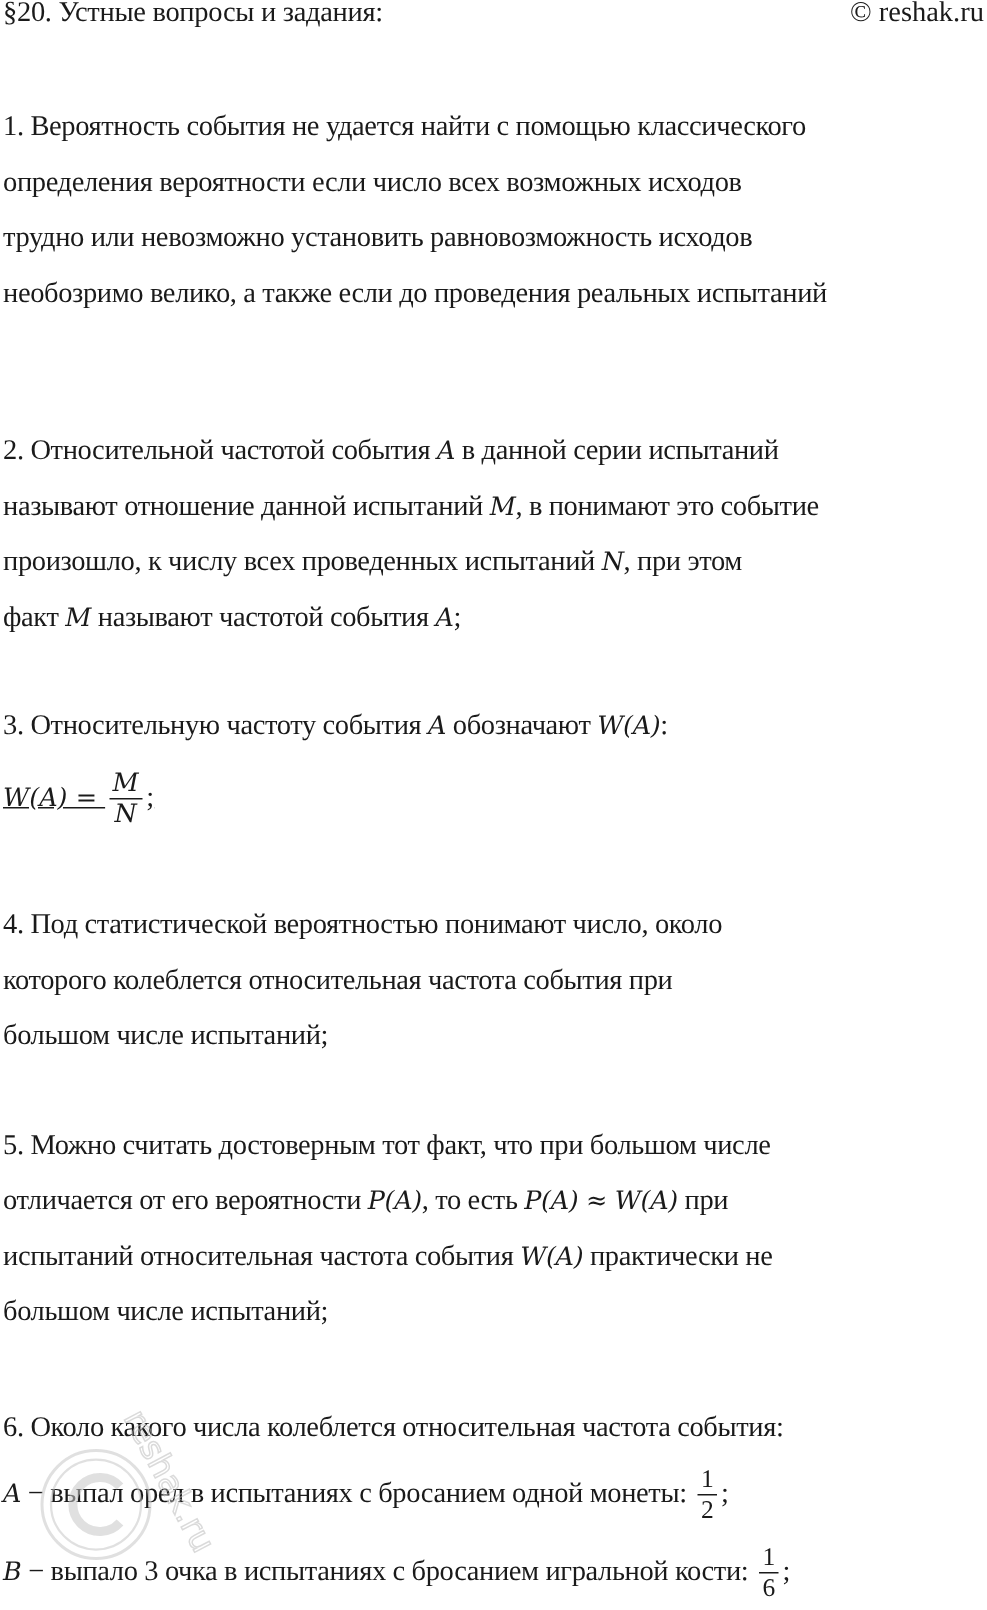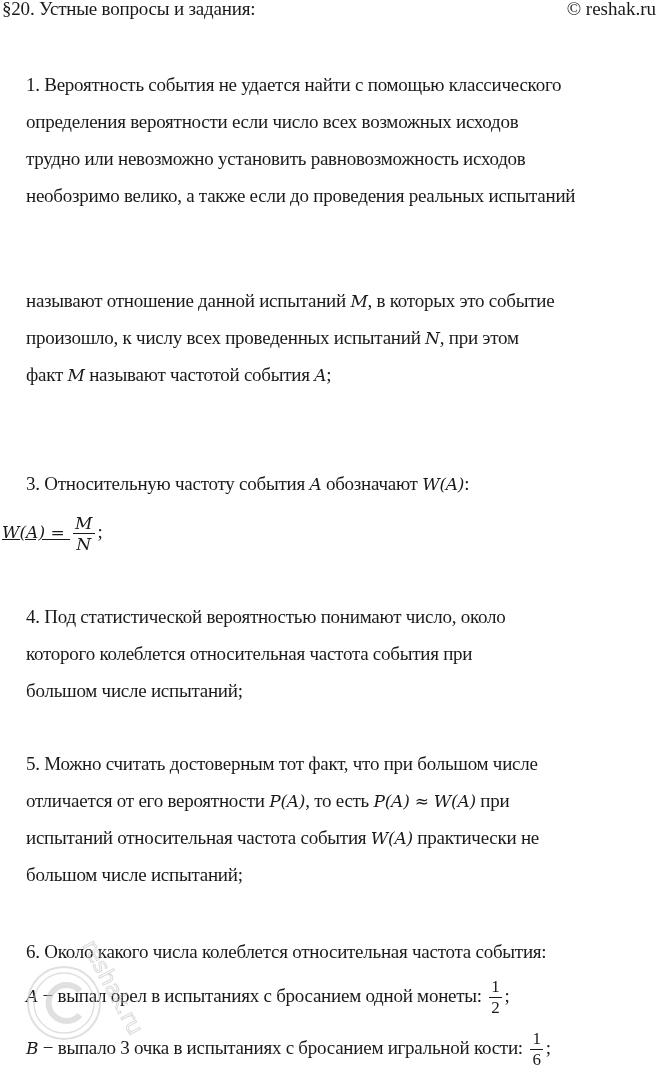--- a/index.html
+++ b/index.html
@@ -5,21 +5,21 @@
     html, body { margin: 0; padding: 0; background: #ffffff; }
     body {
       width: 658px; height: 1073px; position: relative; overflow: hidden;
       font-family: "Liberation Serif", "DejaVu Serif", serif;
       color: #1a1a1a; font-size: 19px;
     }
     .hdr { position: absolute; top: -2px; left: 2px; right: 2px; height: 24px; }
     .hdr-title { position: absolute; left: 0; top: 0; font-size: 19px; letter-spacing: -0.2px; }
     .hdr-copy { position: absolute; right: 0; top: 0; font-size: 19px; }
     .item { position: absolute; left: 2px; width: 654px; }
-    .line { height: 37px; line-height: 37px; white-space: nowrap; letter-spacing: -0.25px; margin-left: 24px; }
+    .line { height: 37px; line-height: 37px; white-space: nowrap; letter-spacing: -0.25px; }
     i.m { font-style: italic; font-family: "DejaVu Serif", serif; font-size: 17px; }
     .frac { display: inline-block; vertical-align: middle; text-align: center; font-size: 17px; line-height: 20px; margin: 0 3px; }
     .frac .num { display: block; border-bottom: 1px solid #1a1a1a; padding: 0 2px; }
     .frac .den { display: block; }
     .formula { height: 60px; line-height: 60px; text-decoration: underline; }
     .watermark {
       position: absolute; left: 22px; top: 925px; width: 130px; height: 130px;
       pointer-events: none; opacity: 0.55;
     }
   </style>
@@ -32,21 +32,22 @@
 </div>
 
 <div class="item" style="top:66px">
   <div class="line"><span>1.</span> <span>Вероятность события не удается найти с помощью классического</span></div>
   <div class="line">определения вероятности если число всех возможных исходов</div>
   <div class="line">трудно или невозможно установить равновозможность исходов</div>
   <div class="line">необозримо велико, а также если до проведения реальных испытаний</div>
 </div>
 
 <div class="item" style="top:282px">
-  <div class="line"><span>называют отношение данной испытаний </span><i class="m">M</i><span>, в которых это событие</span></div>
+  <div class="line"><span>2.</span> <span>Относительной частотой события </span><i class="m">A</i><span> в данной серии испытаний</span></div>
+  <div class="line"><span>называют отношение данной испытаний </span><i class="m">M</i><span>, в понимают это событие</span></div>
   <div class="line"><span>произошло, к числу всех проведенных испытаний </span><i class="m">N</i><span>, при этом</span></div>
   <div class="line"><span>факт </span><i class="m">M</i><span> называют частотой события </span><i class="m">A</i><span>;</span></div>
 </div>
 
 <div class="item" style="top:465px">
   <div class="line"><span>3.</span> <span>Относительную частоту события </span><i class="m">A</i><span> обозначают </span><i class="m">W(A)</i><span>:</span></div>
   <div class="formula"><i class="m">W(A) = </i><span class="frac"><i class="m num">M</i><i class="m den">N</i></span><span>;</span></div>
 </div>
 
 <div class="item" style="top:598px">

